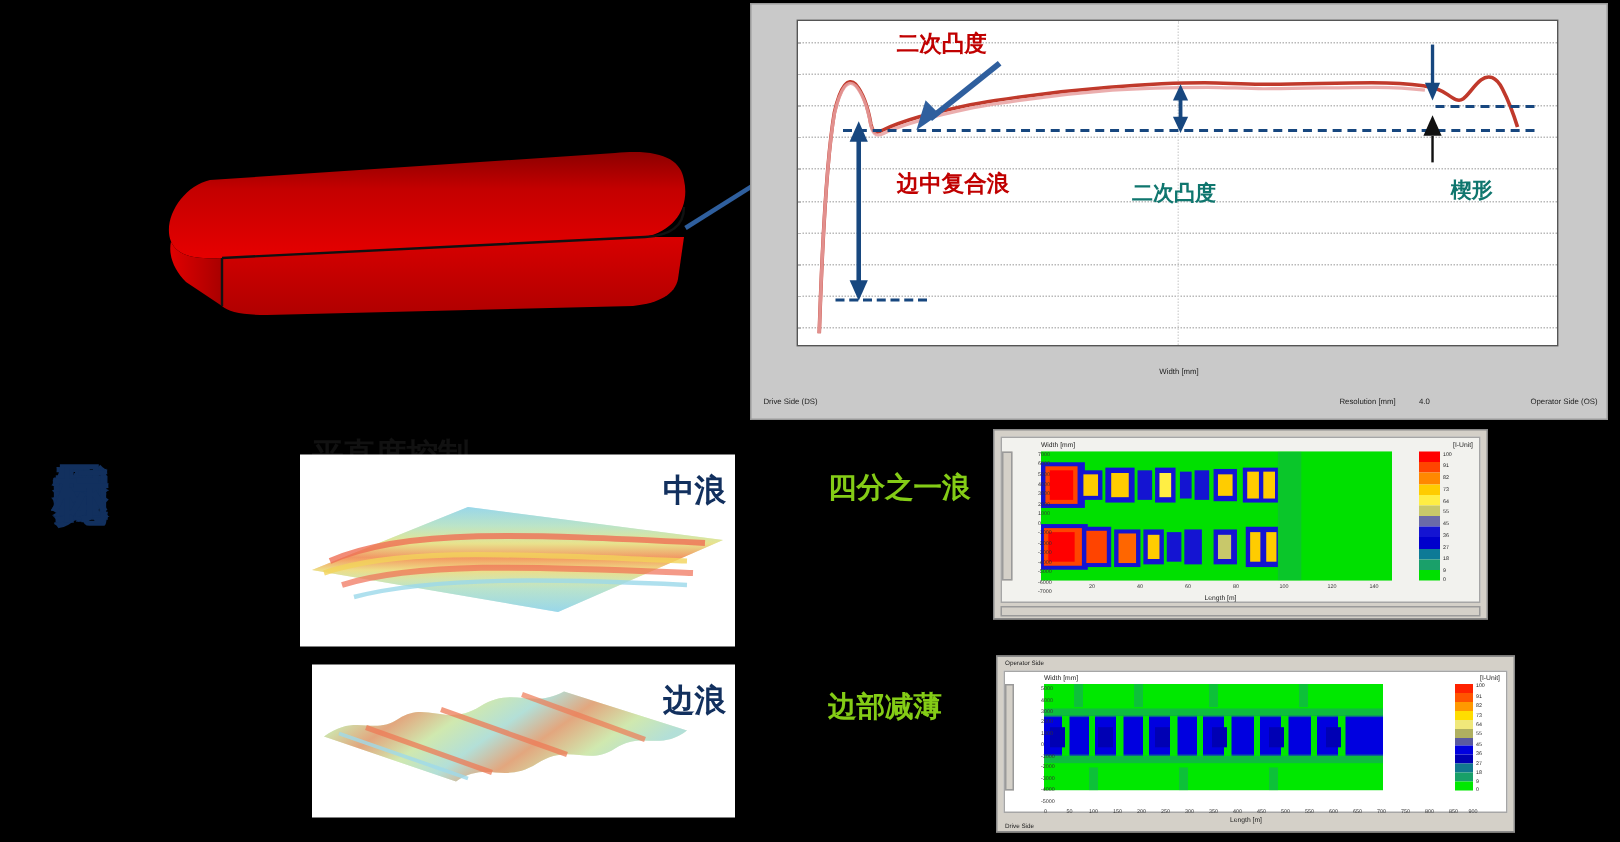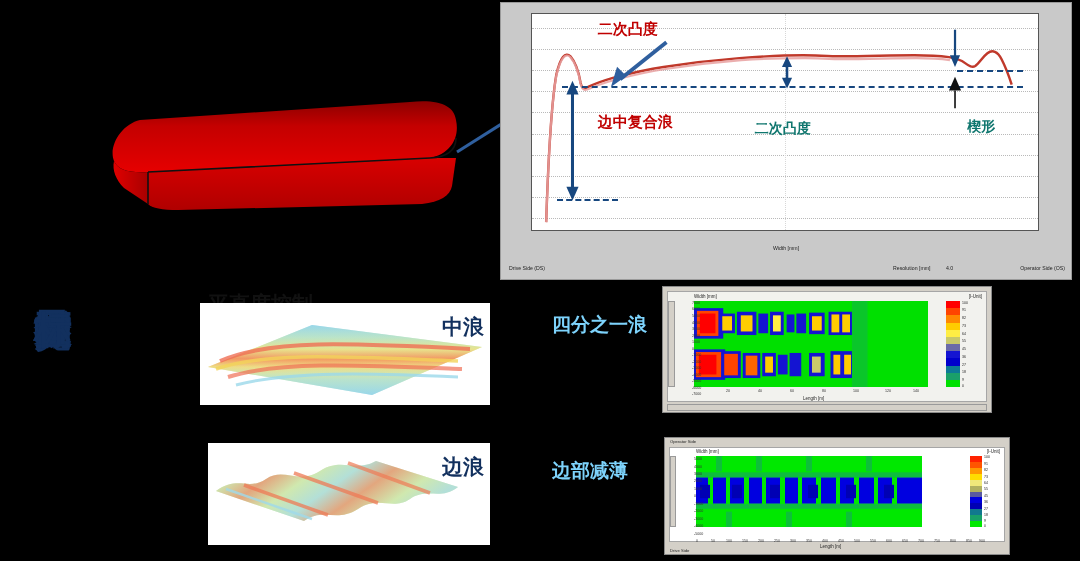--- a/index.html
+++ b/index.html
@@ -43,21 +43,21 @@
 
   
   .ann-red{position:absolute;color:#c00000;font-weight:bold;
            font-size:15px;white-space:nowrap;}
   .ann-blue{position:absolute;color:#0f766e;font-weight:bold;
             font-size:14px;white-space:nowrap;font-family:Liberation Serif, serif;}
   .dashline{position:absolute;height:0;border-top:2px dashed #17477f;}
 
   
   .wavebox{position:absolute;background:#ffffff;overflow:hidden;}
-  #wave1{left:200px;top:303px;width:290px;height:102px;}
+  #wave1{left:200px;top:303px;width:290px;height:128px;}
   #wave2{left:208px;top:443px;width:282px;height:102px;}
   .wavelbl{position:absolute;right:6px;top:10px;color:#12305e;
            font-weight:bold;font-size:21px;white-space:nowrap;}
   #occluded{position:absolute;left:208px;top:291px;color:#111;
             font-weight:bold;font-size:21px;white-space:nowrap;
             height:18px;overflow:hidden;line-height:26px;}
 
   
   .hm{position:absolute;background:#d4d0c8;border:1px solid #8a8a8a;
       box-sizing:border-box;}
@@ -68,21 +68,21 @@
   .hm-plot{position:absolute;background:#00e000;overflow:hidden;}
   .hm-title{position:absolute;font-size:4.5px;color:#222;white-space:nowrap;}
   .hm-yt{position:absolute;right:100%;margin-right:2px;font-size:3.6px;
          color:#333;transform:translateY(-50%);white-space:nowrap;}
   .hm-xt{position:absolute;top:100%;margin-top:1px;font-size:3.6px;
          color:#333;transform:translateX(-50%);white-space:nowrap;}
   .legend{position:absolute;display:flex;flex-direction:column;}
   .legend i{display:block;flex:1 1 auto;}
   .legval{position:absolute;left:100%;margin-left:2px;font-size:3.5px;
           color:#222;transform:translateY(-50%);white-space:nowrap;}
-  .hm-red{position:absolute;color:#7dd3fc;font-weight:bold;font-size:19px;
+  .hm-red{position:absolute;color:#84cc16;font-weight:bold;font-size:19px;
           white-space:nowrap;}
   .sidecap{position:absolute;font-size:4.2px;color:#222;white-space:nowrap;}
   .scrollbar{position:absolute;background:#d4d0c8;border:1px solid #9a9a9a;
              box-sizing:border-box;}
 </style>
 </head>
 <body>
 
 <div id="vtitle">全幅宽板形控制目标</div>
 

